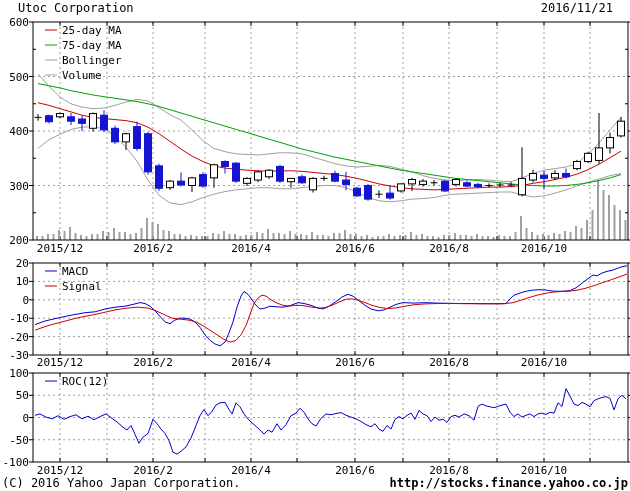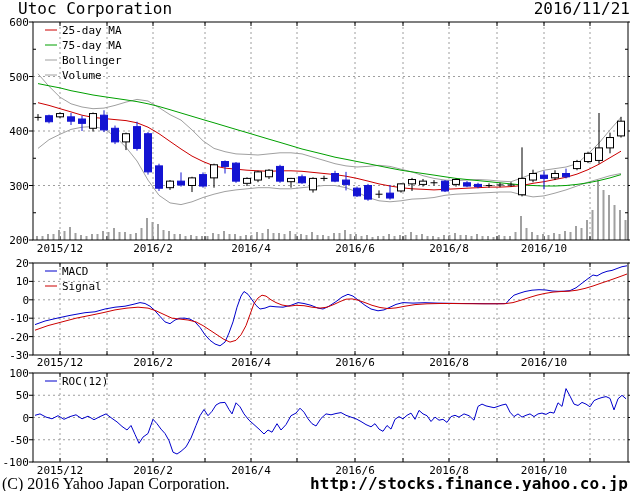--- a/index.html
+++ b/index.html
@@ -1,21 +1,21 @@
 <!DOCTYPE html>
 <html><head>
 <meta charset="utf-8">
 <style>
   html,body{margin:0;padding:0;background:#fff;}
   .screen{position:relative;width:630px;height:491px;background:#ffffff;
           font-family:"DejaVu Sans Mono",monospace;color:#000;overflow:hidden;}
-  .txt{position:absolute;font-size:16px;line-height:13px;white-space:pre;}
+  .txt{position:absolute;font-size:12px;line-height:13px;white-space:pre;}
   #chart-title{left:18px;top:2px;}
-  #chart-date{right:0;top:2px;}
-  #footer-copyright{left:2px;top:477px;font-family:Liberation Serif, serif;}
+  #chart-date{right:17px;top:2px;}
+  #footer-copyright{left:2px;top:477px;}
   #footer-url{right:2px;top:477px;font-weight:bold;}
   svg{position:absolute;left:0;top:0;}
   svg text{font-family:"DejaVu Sans Mono",monospace;font-size:11px;fill:#000;}
 </style>
 </head>
 <body>
 
 <div class="screen">
   <div id="chart-title" class="txt">Utoc Corporation</div>
   <div id="chart-date" class="txt">2016/11/21</div>

